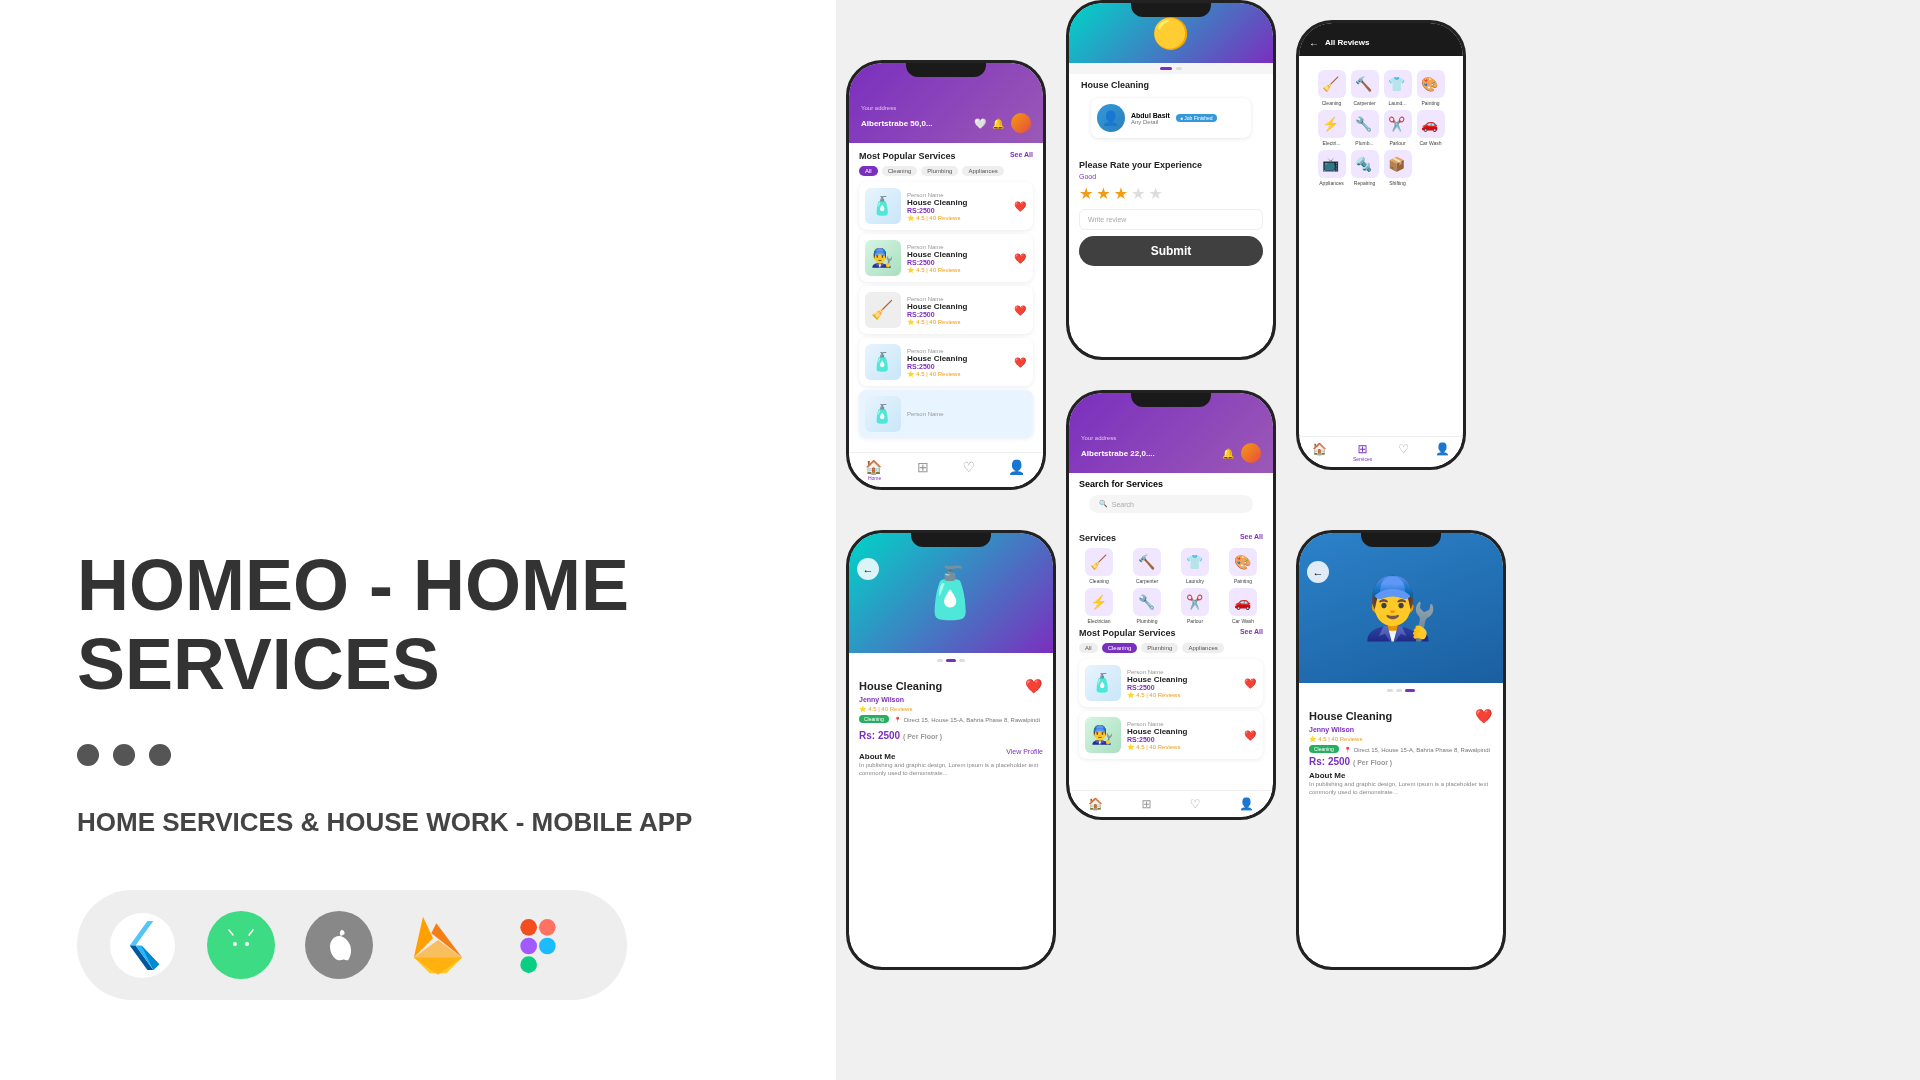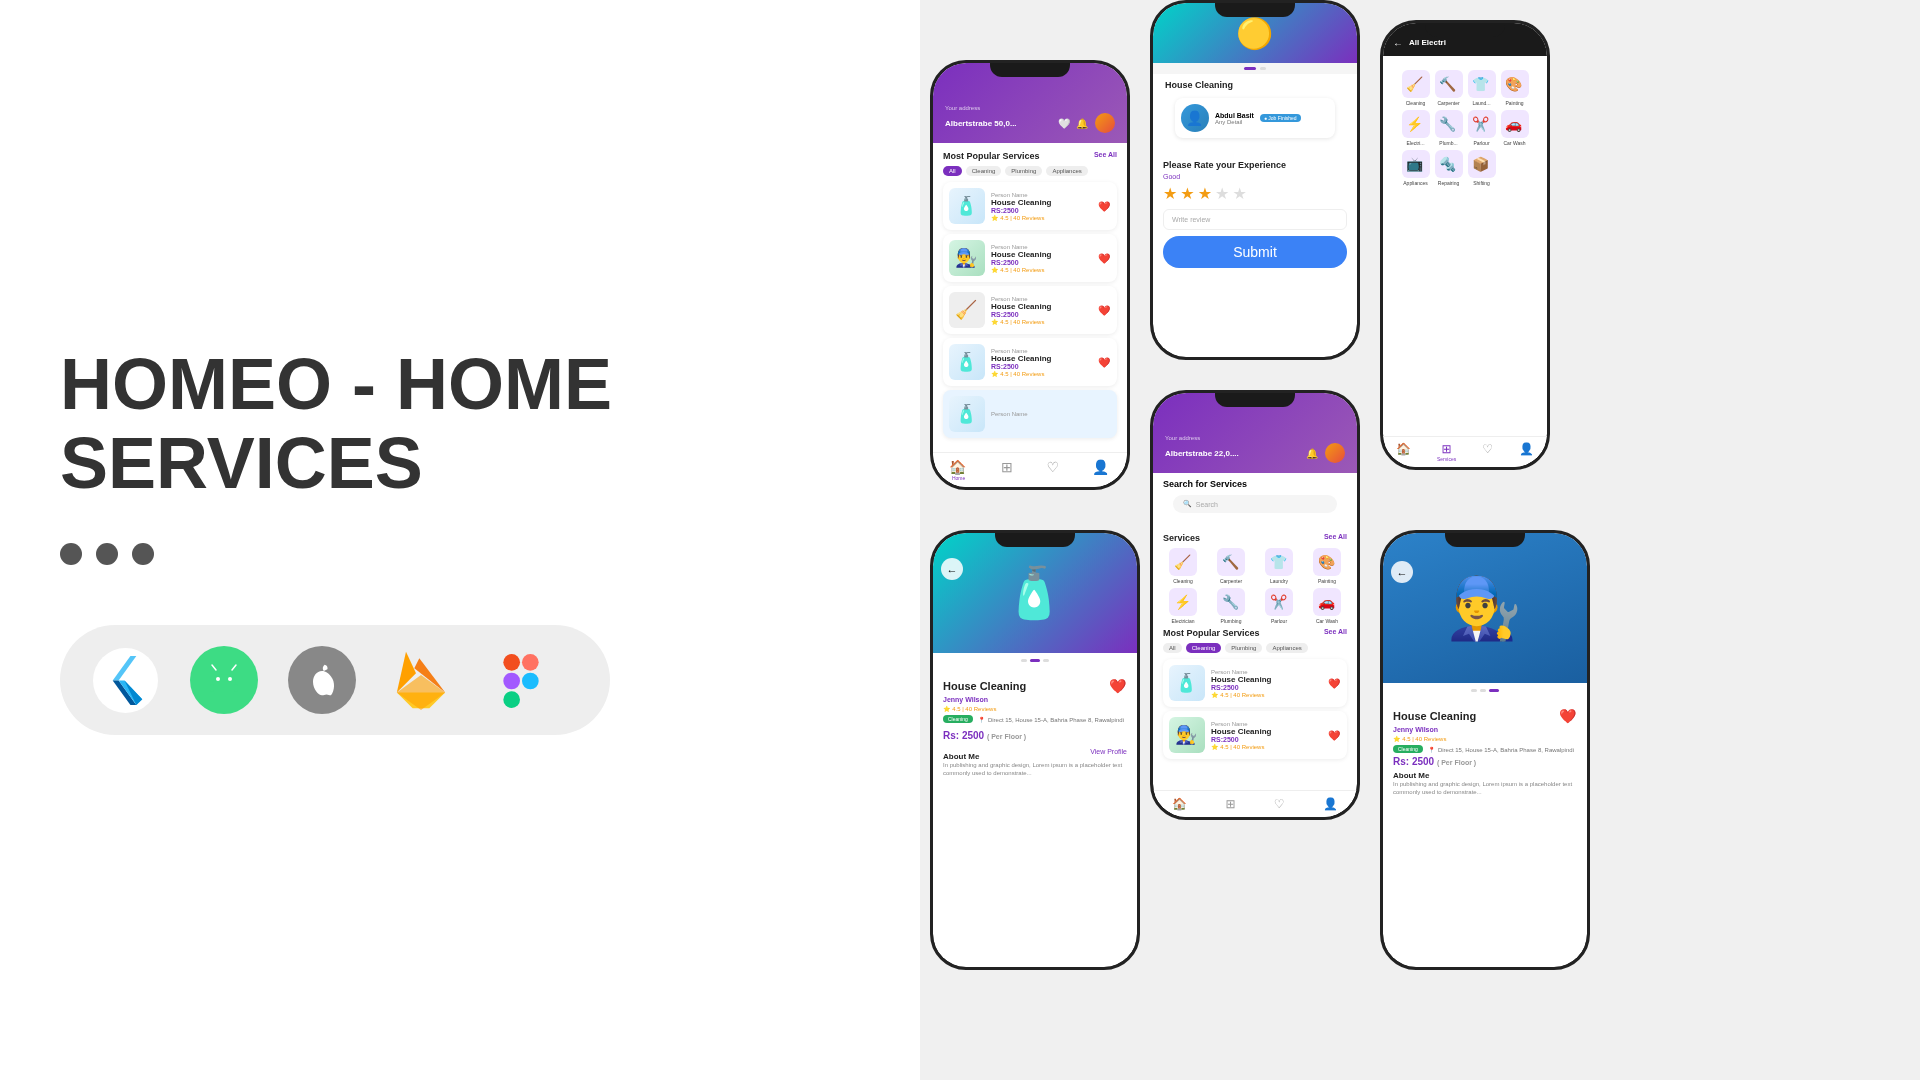--- a/index.html
+++ b/index.html
@@ -7,26 +7,26 @@
       width: 1920px;
       height: 1080px;
       background: #ffffff;
       font-family: 'Arial', sans-serif;
       overflow: hidden;
       display: flex;
     }
 
     
     .left-panel {
-      width: 920px;
+      width: 836px;
       height: 1080px;
-      padding: 80px 60px;
+      padding: 80px 77px;
       display: flex;
       flex-direction: column;
-      justify-content: center;
+      justify-content: flex-end;
       gap: 30px;
     }
     .main-title {
       font-size: 72px;
       font-weight: 900;
       color: #333333;
       line-height: 1.1;
     }
     .dots-row {
       display: flex;
@@ -276,28 +276,28 @@
     .star.empty { color: #ddd; }
     .review-box {
       border: 1px solid #eee;
       border-radius: 6px;
       padding: 6px 8px;
       font-size: 7px;
       color: #aaa;
       margin: 6px 0;
     }
     .submit-btn {
-      background: #3b82f6;
+      background: #404040;
       color: white;
       border: none;
       border-radius: 20px;
       padding: 8px 0;
       width: 100%;
-      font-size: 14px;
-      font-weight: normal;
+      font-size: 12px;
+      font-weight: bold;
     }
 
     
     .search-box {
       margin: 6px 10px;
       background: #f5f5f5;
       border-radius: 20px;
       padding: 5px 10px;
       font-size: 7px;
       color: #aaa;
@@ -414,20 +414,21 @@
     <span>HOMEO - HOME</span><br>
     <span>SERVICES</span>
   </h1>
 
   <div class="dots-row">
     <div class="dot"></div>
     <div class="dot"></div>
     <div class="dot"></div>
   </div>
 
+  <p class="subtitle">HOME SERVICES &amp; HOUSE WORK - MOBILE APP</p>
 
   <div class="tech-badges">
 
     <div class="badge-icon">
       <svg class="flutter-icon" viewBox="0 0 66 66" fill="none" xmlns="http://www.w3.org/2000/svg">
         <circle cx="33" cy="33" r="33" fill="white"></circle>
         <polygon points="20,33 38,8 44,8 26,33" fill="#54C5F8"></polygon>
         <polygon points="20,33 38,58 44,58 26,33" fill="#01579B"></polygon>
         <polygon points="26,33 44,58 50,52 32,33" fill="#29B6F6"></polygon>
         <polygon points="32,33 44,58 50,52" fill="#0288D1"></polygon>
@@ -599,21 +600,21 @@
       </div>
     </div>
   </div>
 
   <div class="phone" style="width:170px; height:450px; top:20px; left:460px;">
     <div class="phone-screen">
       <div class="phone-notch" style="background:#1a1a1a;"></div>
 
       <div style="background:#1a1a1a; padding:14px 10px 8px; color:white; display:flex; align-items:center; gap:6px;">
         <span style="font-size:10px;">←</span>
-        <span style="font-size:8px; font-weight:bold;">All Electri</span>
+        <span style="font-size:8px; font-weight:bold;">All Reviews</span>
       </div>
 
       <div style="padding:8px;">
         <div class="services-grid">
           <div class="service-grid-item">
             <div class="service-grid-icon">🧹</div>
             <span class="service-grid-label">Cleaning</span>
           </div>
           <div class="service-grid-item">
             <div class="service-grid-icon">🔨</div>

